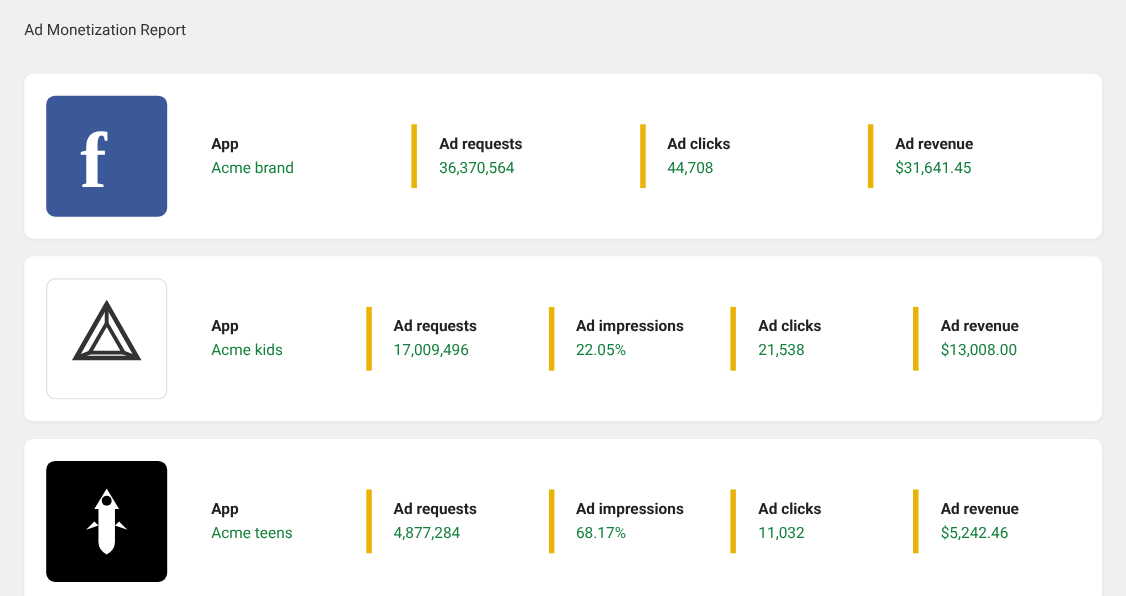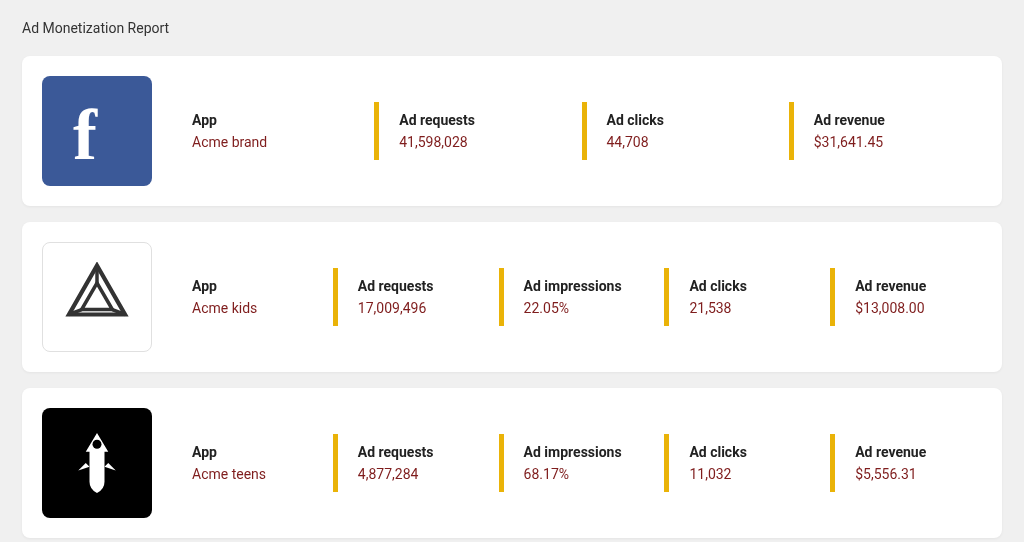--- a/index.html
+++ b/index.html
@@ -19,21 +19,21 @@
     }
 
     .report-container {
       width: 980px;
       background: #f0f0f0;
     }
 
     .report-title {
       font-size: 14px;
       color: #333;
-      margin-bottom: 20px;
+      margin-bottom: 31px;
       font-weight: 400;
     }
 
     .card {
       background: #fff;
       border-radius: 8px;
       padding: 20px;
       margin-bottom: 16px;
       display: flex;
       align-items: center;
@@ -86,21 +86,21 @@
 
     .stat-label {
       font-weight: 700;
       font-size: 14px;
       color: #222;
       margin-bottom: 6px;
     }
 
     .stat-value {
       font-size: 14px;
-      color: #7f1d1d;
+      color: #15803d;
     }
 
     
     .unity-svg {
       width: 70px;
       height: 70px;
     }
 
     
     .teens-svg {
@@ -120,21 +120,21 @@
         <text x="20" y="85" font-size="90" font-family="Georgia, serif" font-weight="bold" fill="white">f</text>
       </svg>
     </div>
     <div class="stats-grid">
       <div class="stat-cell">
         <div class="stat-label">App</div>
         <div class="stat-value">Acme brand</div>
       </div>
       <div class="stat-cell">
         <div class="stat-label">Ad requests</div>
-        <div class="stat-value">41,598,028</div>
+        <div class="stat-value">36,370,564</div>
       </div>
       <div class="stat-cell">
         <div class="stat-label">Ad clicks</div>
         <div class="stat-value">44,708</div>
       </div>
       <div class="stat-cell">
         <div class="stat-label">Ad revenue</div>
         <div class="stat-value">$31,641.45</div>
       </div>
     </div>
@@ -197,17 +197,17 @@
       <div class="stat-cell">
         <div class="stat-label">Ad impressions</div>
         <div class="stat-value">68.17%</div>
       </div>
       <div class="stat-cell">
         <div class="stat-label">Ad clicks</div>
         <div class="stat-value">11,032</div>
       </div>
       <div class="stat-cell">
         <div class="stat-label">Ad revenue</div>
-        <div class="stat-value">$5,556.31</div>
+        <div class="stat-value">$5,242.46</div>
       </div>
     </div>
   </div>
 </div>
 
 </body></html>

